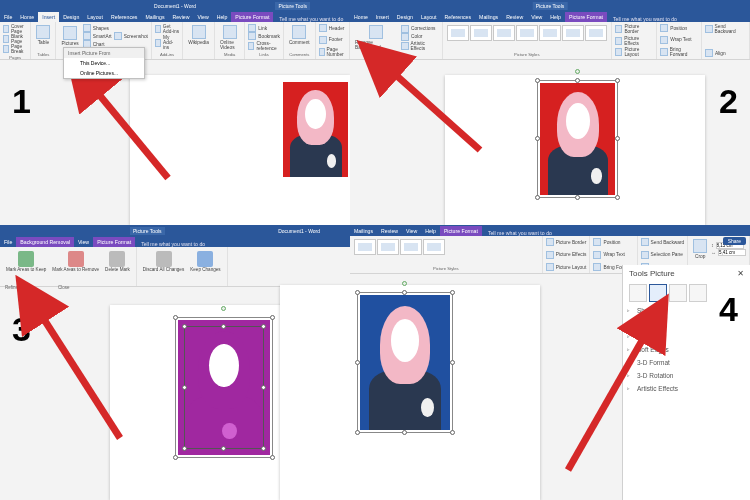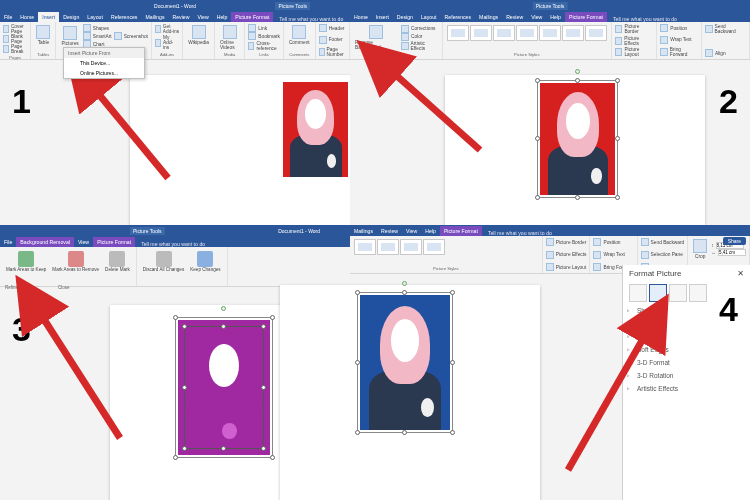--- a/index.html
+++ b/index.html
@@ -488,21 +488,21 @@
       <div class="handle" style="left:-3px;bottom:-3px;"></div>
       <div class="handle" style="right:-3px;bottom:-3px;"></div>
       <div class="handle" style="left:50%;margin-left:-3px;top:-3px;"></div>
       <div class="handle" style="left:50%;margin-left:-3px;bottom:-3px;"></div>
       <div class="handle" style="left:-3px;top:50%;margin-top:-3px;"></div>
       <div class="handle" style="right:-3px;top:50%;margin-top:-3px;"></div>
     </div>
   </div>
   <div class="pane">
     <div class="ptitle">
-      <span>Format Picture</span>
+      <span>Tools Picture</span>
       <span style="cursor:pointer;">✕</span>
     </div>
     <div class="picons">
       <div class="pico"></div>
       <div class="pico active"></div>
       <div class="pico"></div>
       <div class="pico"></div>
     </div>
     <div class="pitem">Shadow</div>
     <div class="pitem">Reflection</div>

